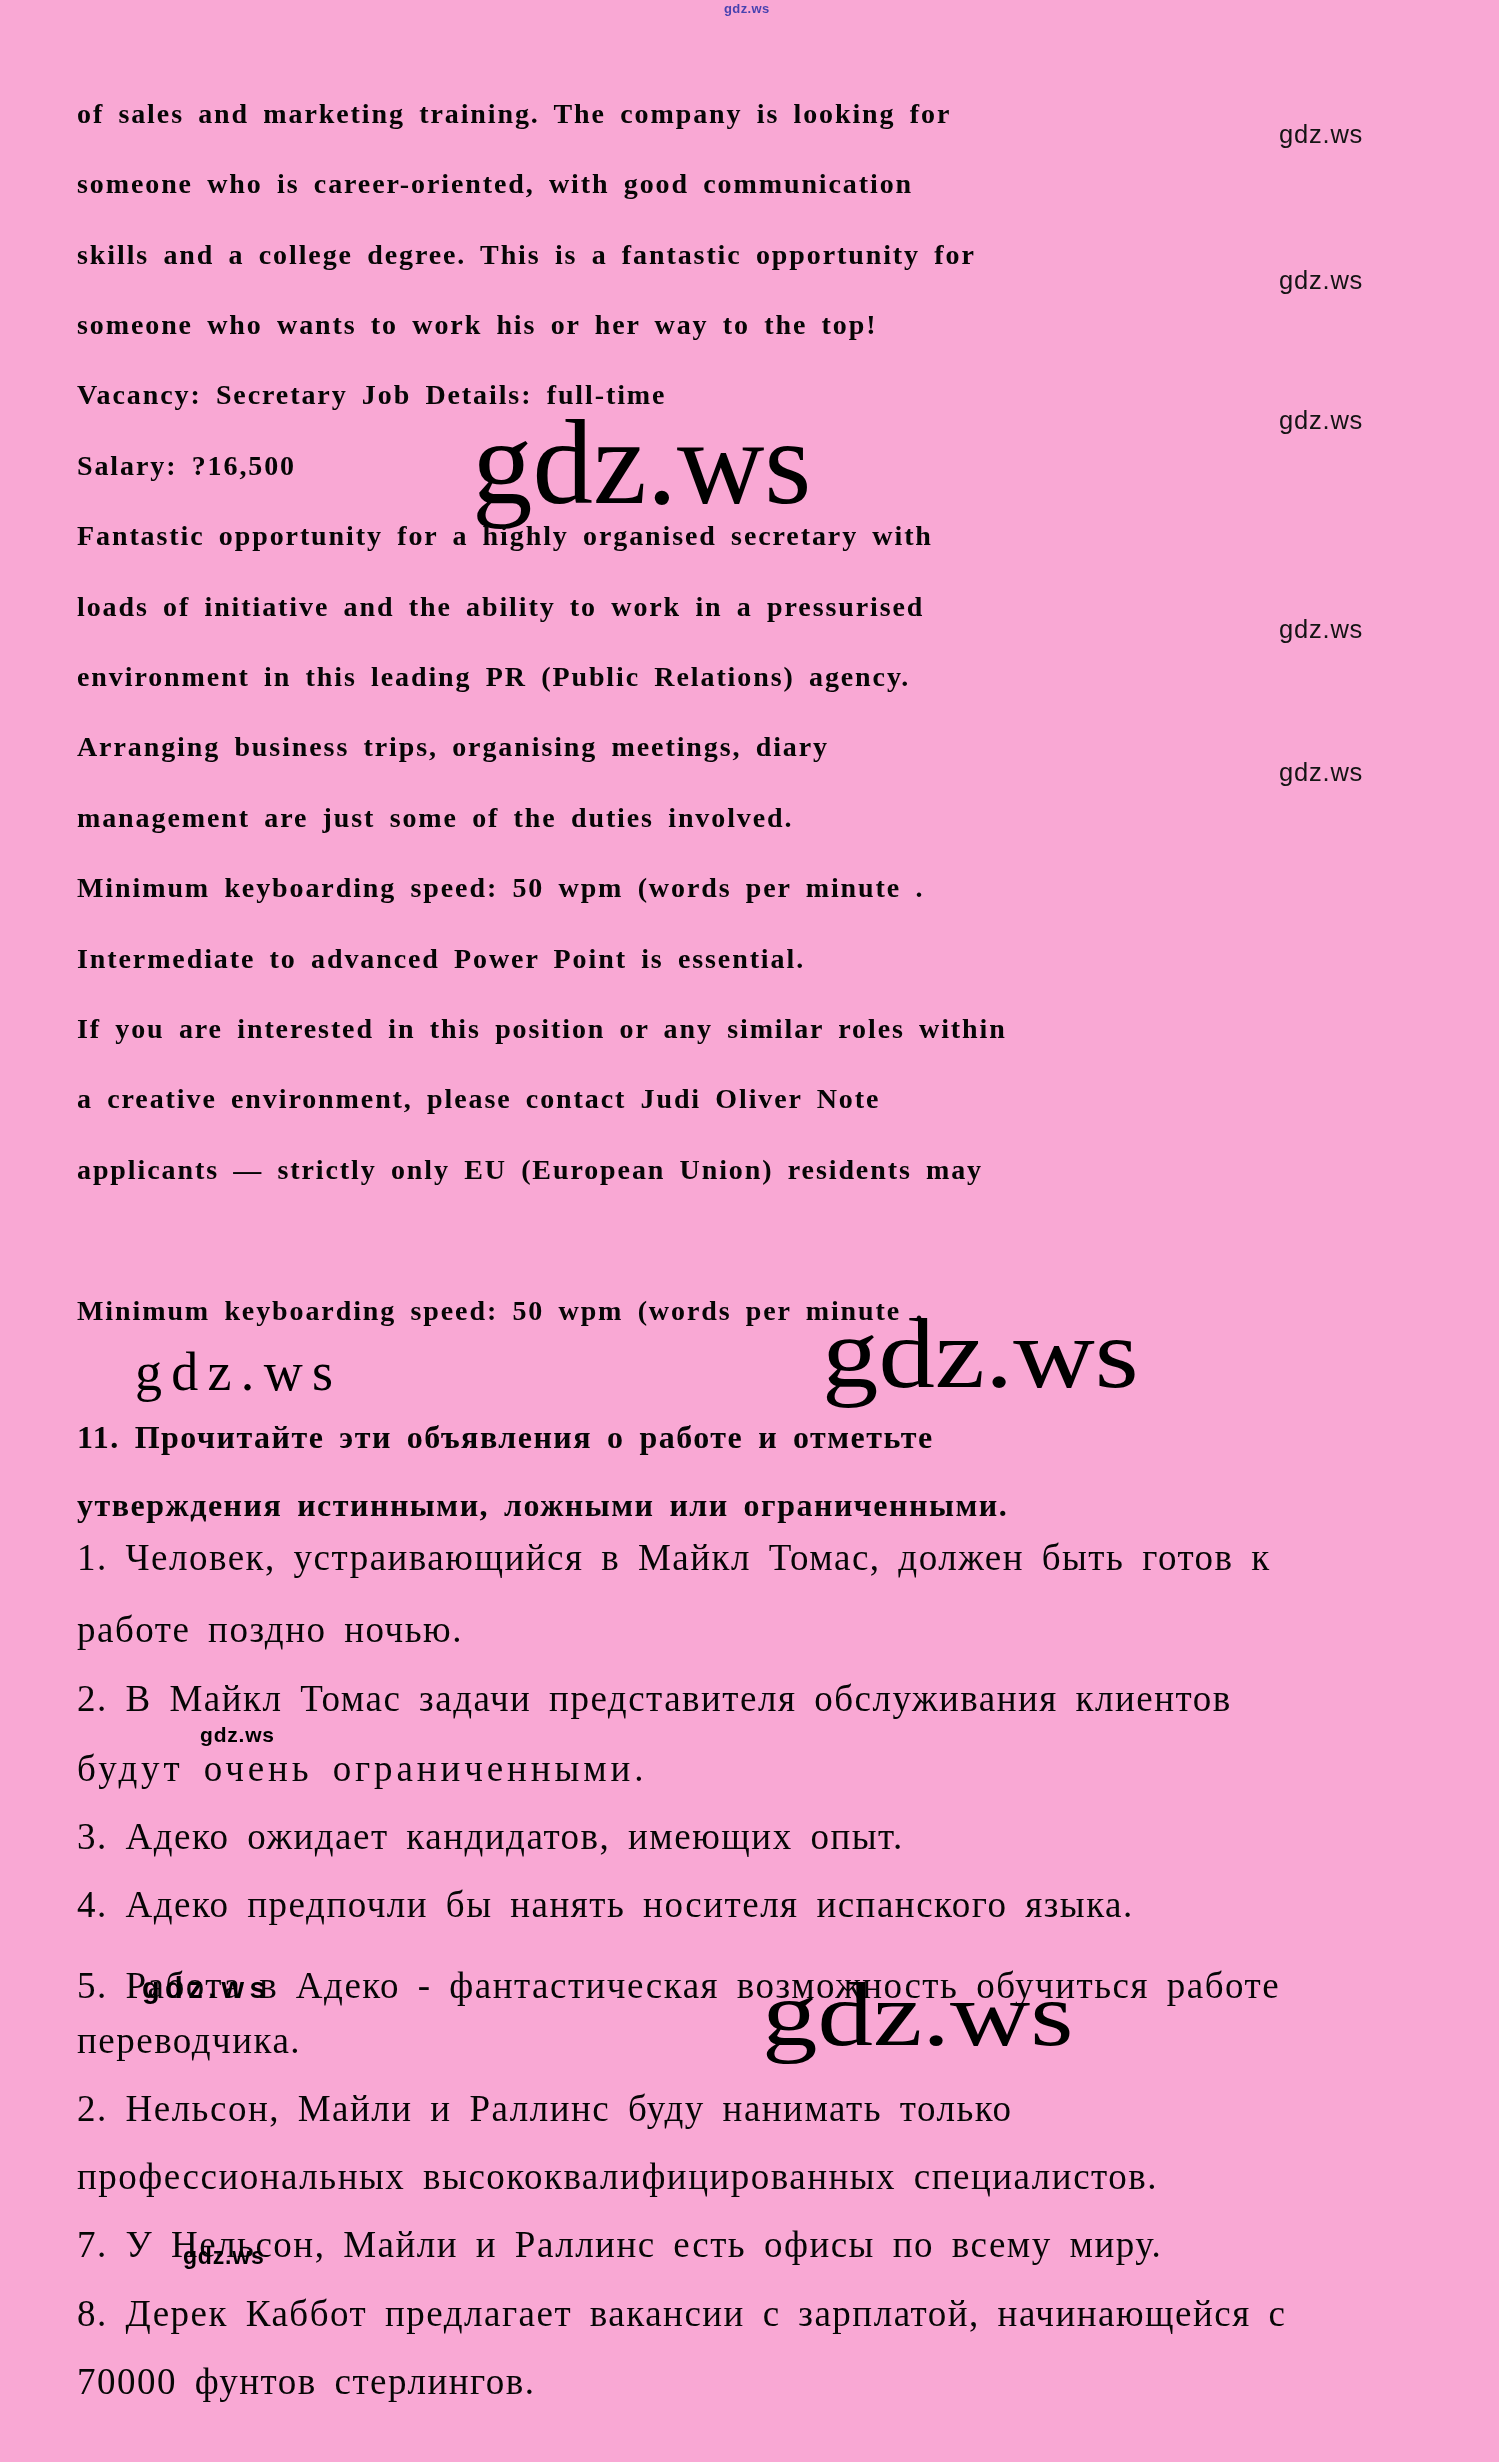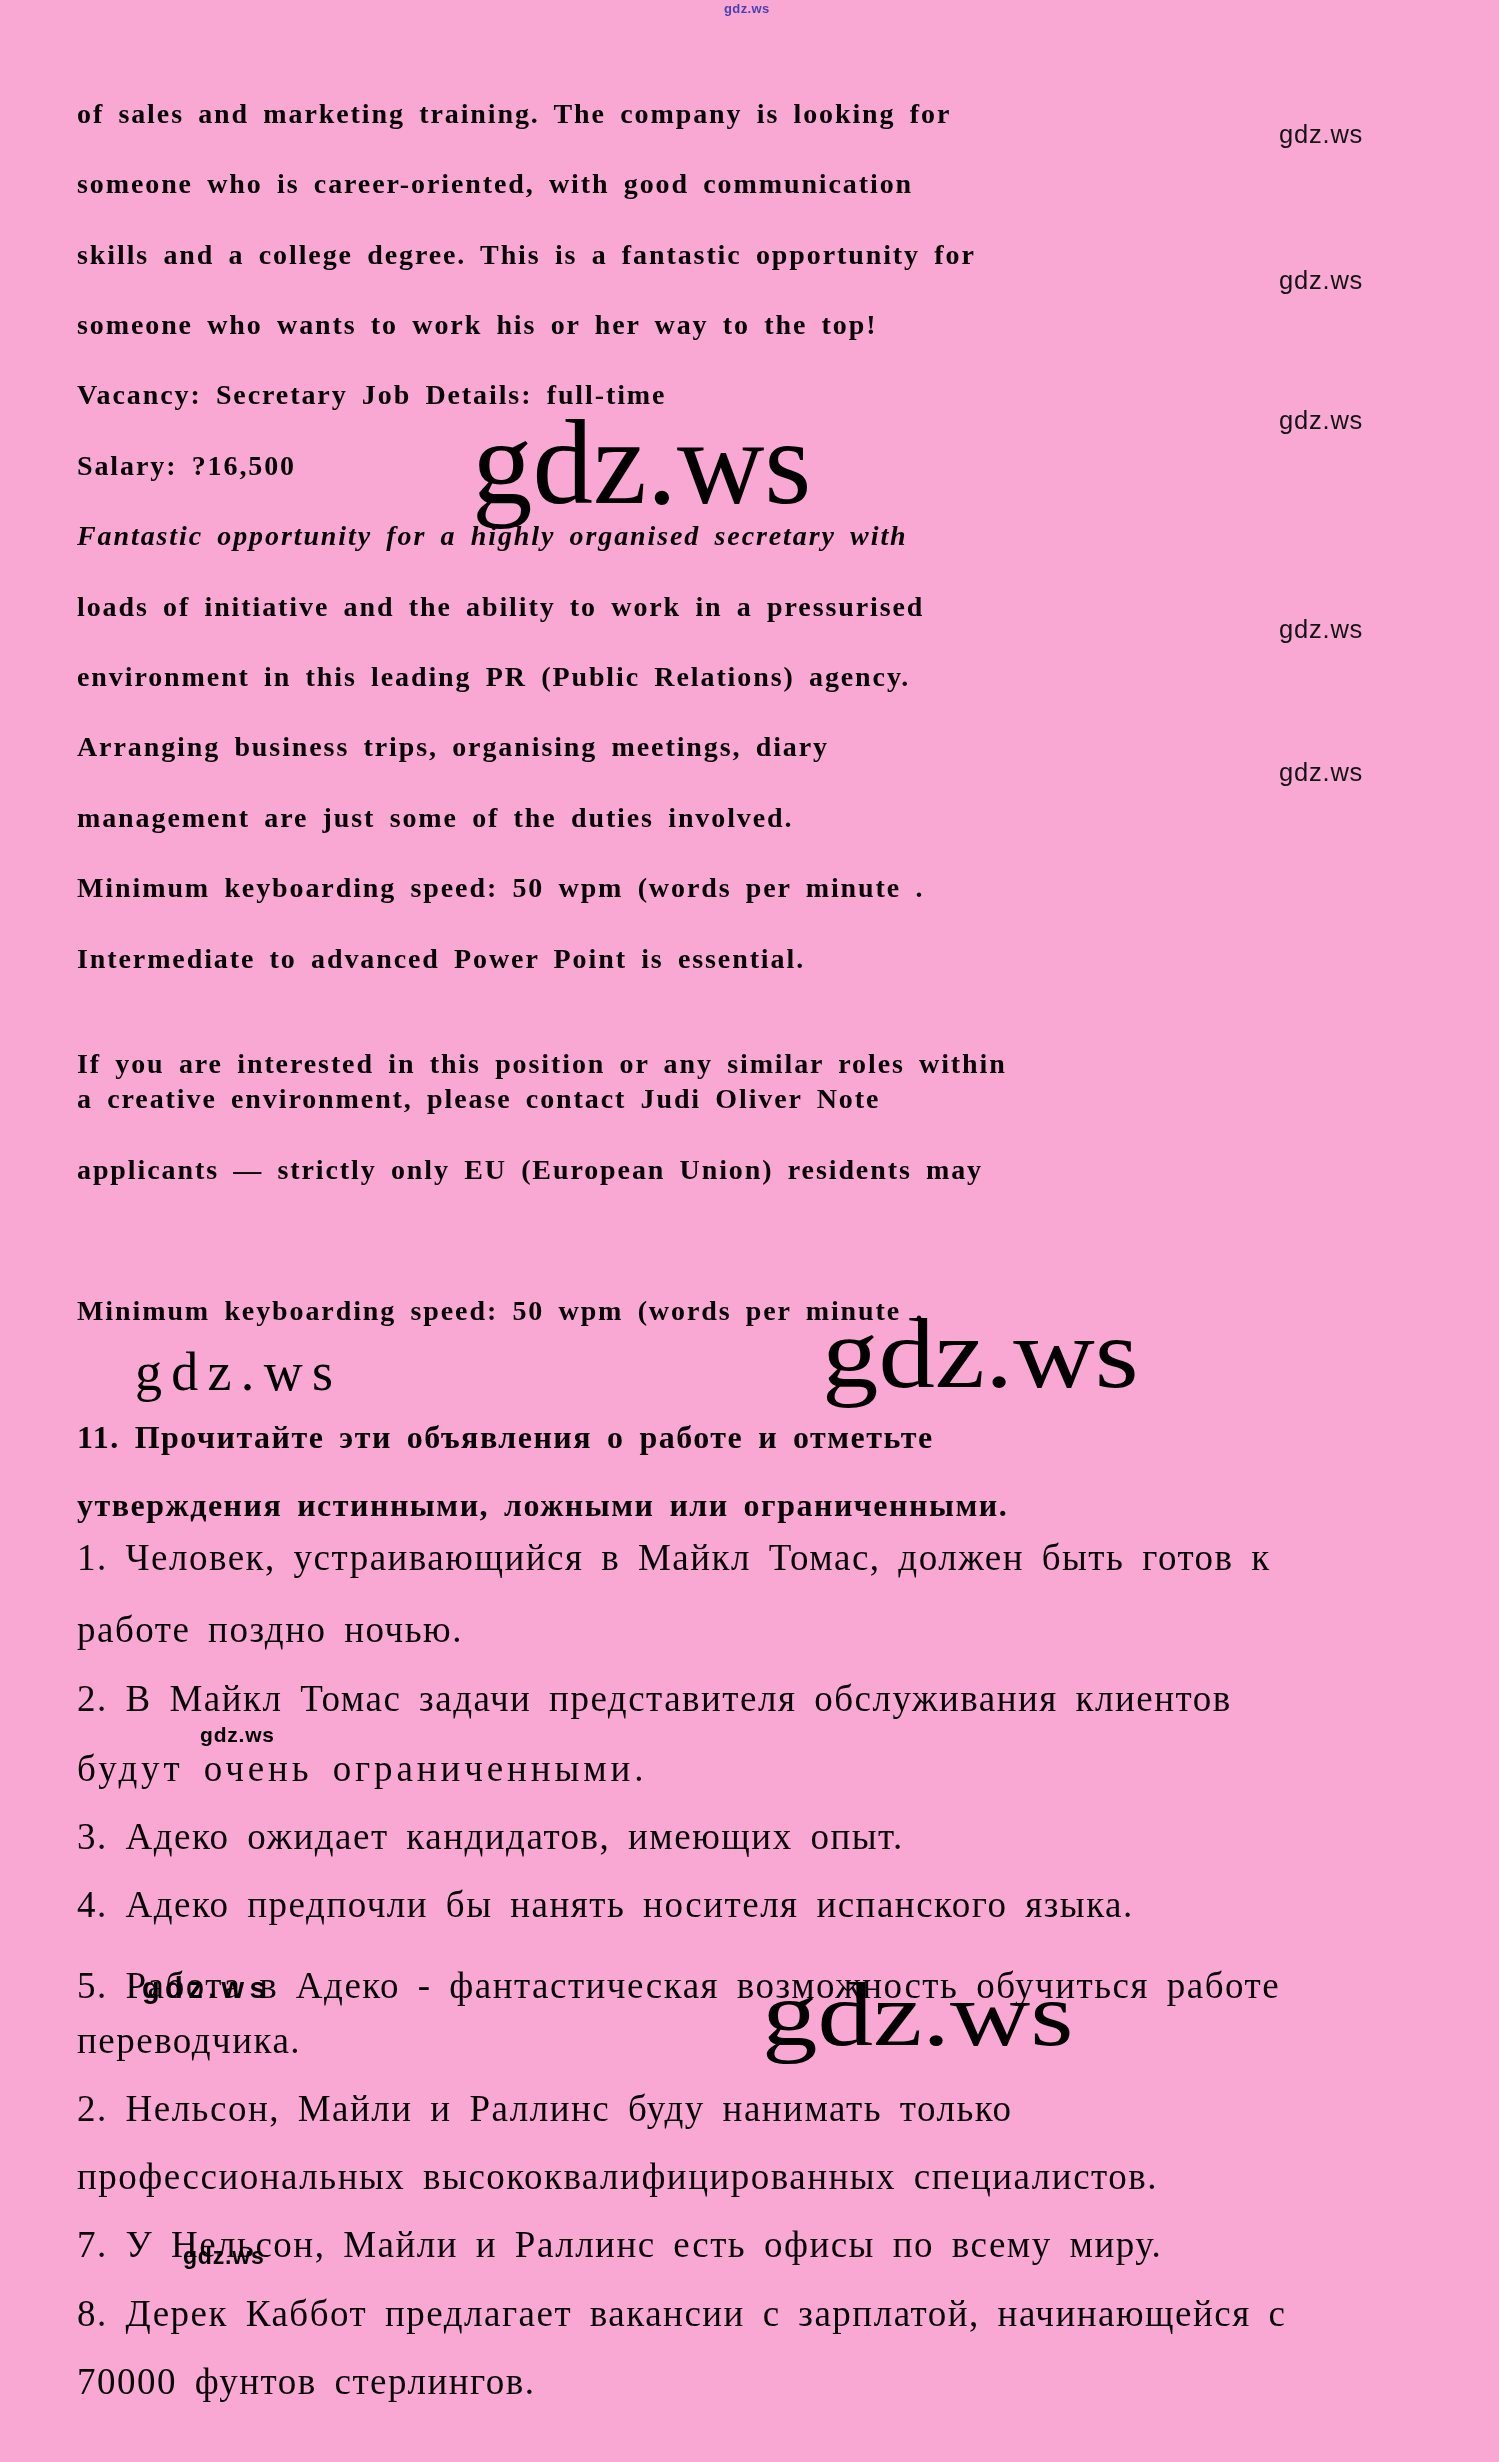--- a/index.html
+++ b/index.html
@@ -45,28 +45,28 @@
   <div class="wm wm-side" style="left:1279px; top:760px;">gdz.ws</div>
 
   <div class="wm wm-serif" style="left:472px; top:402px; font-size:121px;">gdz.ws</div>
 
   <div class="ln en" style="top:100px;">of sales and marketing training. The company is looking for</div>
   <div class="ln en" style="top:170px;">someone who is career-oriented, with good communication</div>
   <div class="ln en" style="top:241px;">skills and a college degree. This is a fantastic opportunity for</div>
   <div class="ln en" style="top:311px;">someone who wants to work his or her way to the top!</div>
   <div class="ln en" style="top:381px;">Vacancy: Secretary Job Details: full-time</div>
   <div class="ln en" style="top:452px;">Salary: ?16,500</div>
-  <div class="ln en" style="top:522px;font-style:italic;">Fantastic opportunity for a highly organised secretary with</div>
+  <div class="ln en" style="top:522px;">Fantastic opportunity for a highly organised secretary with</div>
   <div class="ln en" style="top:593px;">loads of initiative and the ability to work in a pressurised</div>
   <div class="ln en" style="top:663px;">environment in this leading PR (Public Relations) agency.</div>
   <div class="ln en" style="top:733px;">Arranging business trips, organising meetings, diary</div>
   <div class="ln en" style="top:804px;">management are just some of the duties involved.</div>
   <div class="ln en" style="top:874px;">Minimum keyboarding speed: 50 wpm (words per minute .</div>
   <div class="ln en" style="top:945px;">Intermediate to advanced Power Point is essential.</div>
-  <div class="ln en" style="top:1050px;text-align:right;">If you are interested in this position or any similar roles within</div>
+  <div class="ln en" style="top:1015px;text-align:right;">If you are interested in this position or any similar roles within</div>
   <div class="ln en" style="top:1085px;">a creative environment, please contact Judi Oliver Note</div>
   <div class="ln en" style="top:1156px;">applicants — strictly only EU (European Union) residents may</div>
   <div class="ln en" style="top:1297px;">Minimum keyboarding speed: 50 wpm (words per minute .</div>
 
   <div class="wm wm-serif" style="left:135px; top:1345px; font-size:54px; letter-spacing:9.3px;">gdz.ws</div>
   <div class="wm wm-serif" style="left:822px; top:1304px; font-size:99px; transform:scaleX(1.14);">gdz.ws</div>
 
   <div class="ln ru-h" style="top:1421px;">11. Прочитайте эти объявления о работе и отметьте</div>
   <div class="ln ru-h" style="top:1489px;">утверждения истинными, ложными или ограниченными.</div>
 

